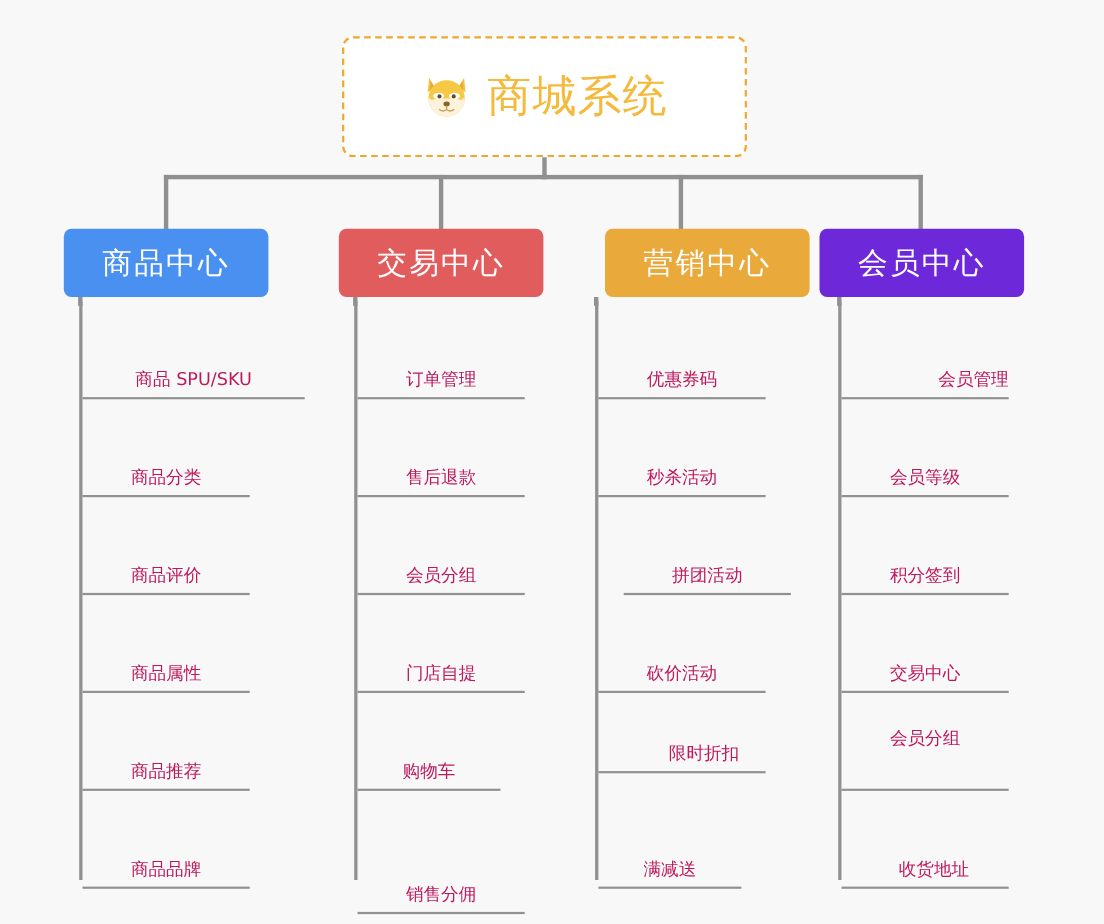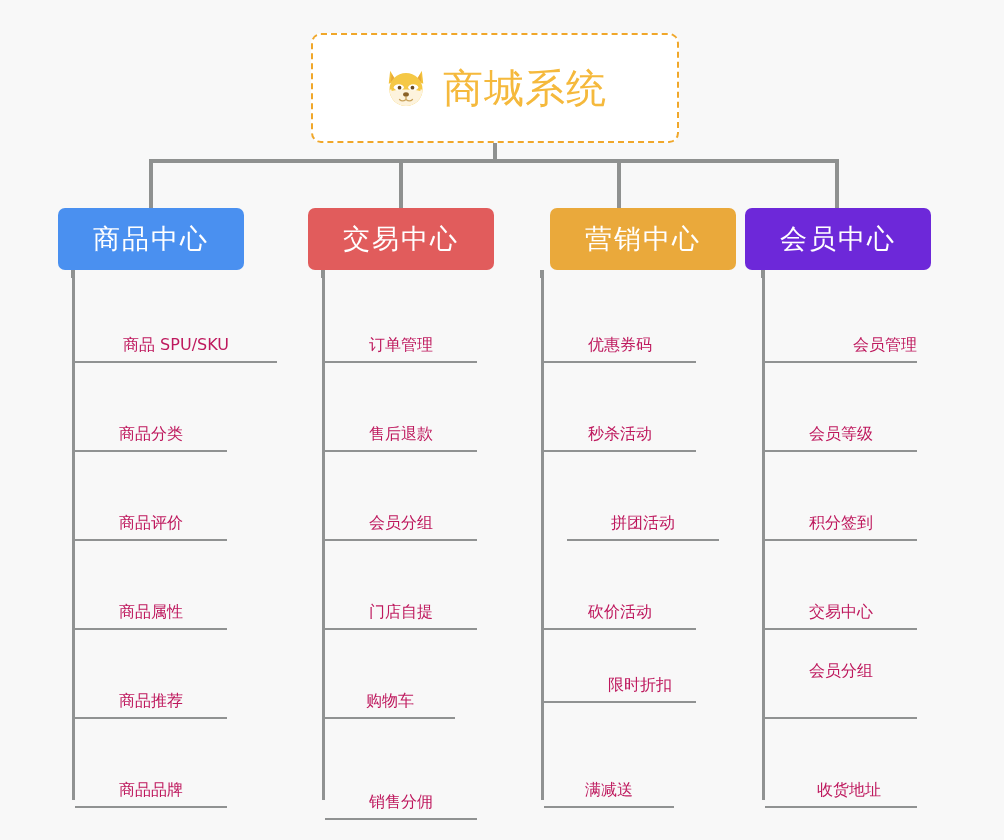--- a/index.html
+++ b/index.html
@@ -187,21 +187,21 @@
       </div>
     <div class="leaf-item" style="top:178px; width:152px;">
         <span class="leaf-label">会员分组</span>
       </div>
     <div class="leaf-item" style="top:267px; width:152px;">
         <span class="leaf-label">门店自提</span>
       </div>
     <div class="leaf-item" style="top:356px; width:130px;">
         <span class="leaf-label">购物车</span>
       </div>
-    <div class="leaf-item" style="top:457px; width:152px;">
+    <div class="leaf-item" style="top:468px; width:152px;">
         <span class="leaf-label">销售分佣</span>
       </div>
   </div>
 
   <div class="leaf-col" style="left:541px;">
     <div class="leaf-spine"></div>
     <div class="leaf-item" style="top:0px;   width:152px;">
         <span class="leaf-label">优惠券码</span>
       </div>
     <div class="leaf-item" style="top:89px;  width:152px;justify-content:center;">

